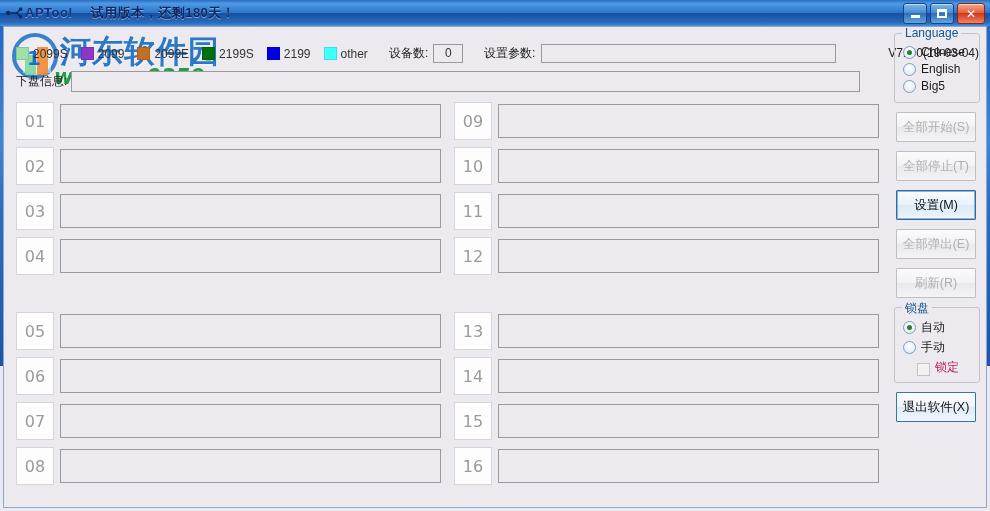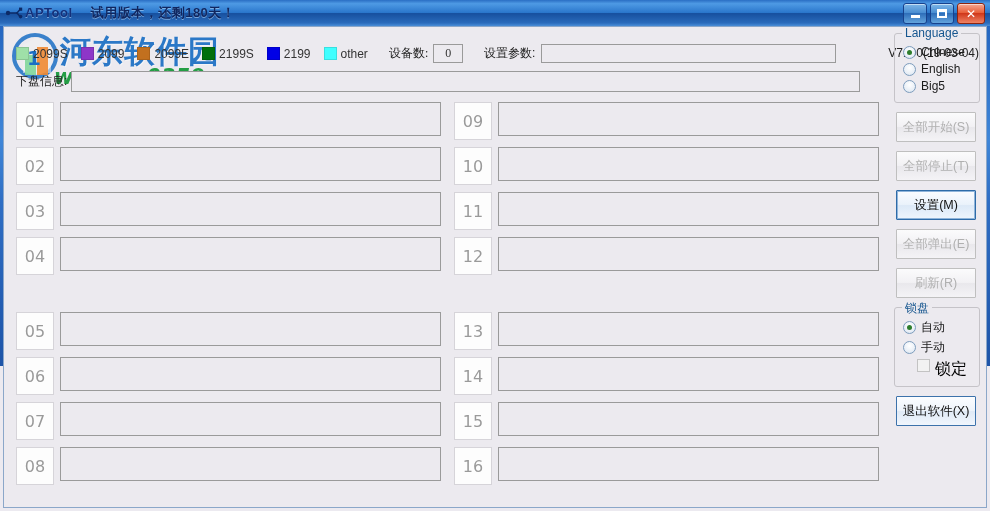--- a/index.html
+++ b/index.html
@@ -65,21 +65,21 @@
   .wm-url{
     left:50px;top:38px;font-size:21px;font-weight:bold;color:#1a9a3c;
     font-family:"DejaVu Sans",sans-serif;font-style:italic;letter-spacing:0px;opacity:.95;
   }
 
   
   .legend{position:absolute;left:12px;top:19px;height:16px;display:flex;align-items:center;}
   .lg{display:flex;align-items:flex-start;margin-right:13px;}
   .sw{width:13px;height:13px;margin-right:4px;border:1px solid rgba(0,0,0,.12);box-sizing:border-box;}
   .lgl{color:#333;font-size:12px;}
-  .devwrap{position:absolute;left:385px;top:17px;display:flex;align-items:center;font-family:Liberation Serif, serif;}
+  .devwrap{position:absolute;left:385px;top:17px;display:flex;align-items:center;}
   .lbl{color:#222;font-size:12px;white-space:nowrap;}
   .devbox{
     width:30px;height:19px;margin-left:5px;background:#eceaef;border:1px solid #9a9a9a;
     box-sizing:border-box;text-align:center;line-height:17px;font-size:12px;color:#333;
   }
   .paramwrap{position:absolute;left:480px;top:17px;display:flex;align-items:center;}
   .parambox{
     width:295px;height:19px;margin-left:6px;background:#eceaef;border:1px solid #9a9a9a;
     box-sizing:border-box;
   }
@@ -90,21 +90,21 @@
   .infobox{
     width:789px;height:21px;margin-left:4px;background:#eceaef;border:1px solid #9a9a9a;
     box-sizing:border-box;
   }
 
   
   .cols{position:absolute;left:12px;top:75px;width:860px;}
   .col{position:absolute;top:0;width:425px;}
   .col.left{left:0;}
   .col.right{left:438px;}
-  .drow{position:absolute;left:0;width:425px;height:38px;display:flex;}
+  .drow{position:absolute;left:0;width:425px;height:38px;display:flex;align-items:center;}
   .dnum{
     width:38px;height:38px;background:#fdfdfd;border:1px solid #d6d4d9;
     box-sizing:border-box;display:flex;align-items:center;justify-content:center;
     color:#9a9a9a;font-size:16px;font-family:"DejaVu Sans",sans-serif;
   }
   .dpanel{
     margin-left:6px;flex:1;height:34px;background:#eceaef;border:1px solid #9a9a9a;
     box-sizing:border-box;
   }
 
@@ -122,21 +122,21 @@
   .rad .dot{
     width:13px;height:13px;border-radius:50%;margin-right:5px;box-sizing:border-box;
     border:1px solid #7e9dbd;
     background:radial-gradient(circle at 50% 35%,#ffffff 0%,#e7eef6 65%,#cfdceb 100%);
     position:relative;flex:0 0 13px;
   }
   .rad.on .dot::after{
     content:"";position:absolute;left:3px;top:3px;width:5px;height:5px;border-radius:50%;
     background:#2d7d2d;
   }
-  .chk{display:flex;align-items:flex-start;margin:2px 0 0 14px;font-size:16px;color:#000000;}
+  .chk{display:flex;align-items:flex-end;margin:2px 0 0 14px;font-size:12px;color:#be185d;}
   .chk .box{
     width:13px;height:13px;margin-right:5px;box-sizing:border-box;
     border:1px solid #c3c3c3;background:#f2f2f2;flex:0 0 13px;
   }
   .btn{
     display:block;width:80px;height:30px;margin:0 0 9px 2px;
     border:1px solid #bfbfbf;border-radius:1px;box-sizing:border-box;
     background:linear-gradient(to bottom,#fbfbfc 0%,#f2f1f4 48%,#e9e8ec 52%,#f4f3f6 100%);
     color:#b0b0b0;font-size:12.5px;font-family:"Liberation Sans",sans-serif;
     text-align:center;line-height:28px;white-space:nowrap;

